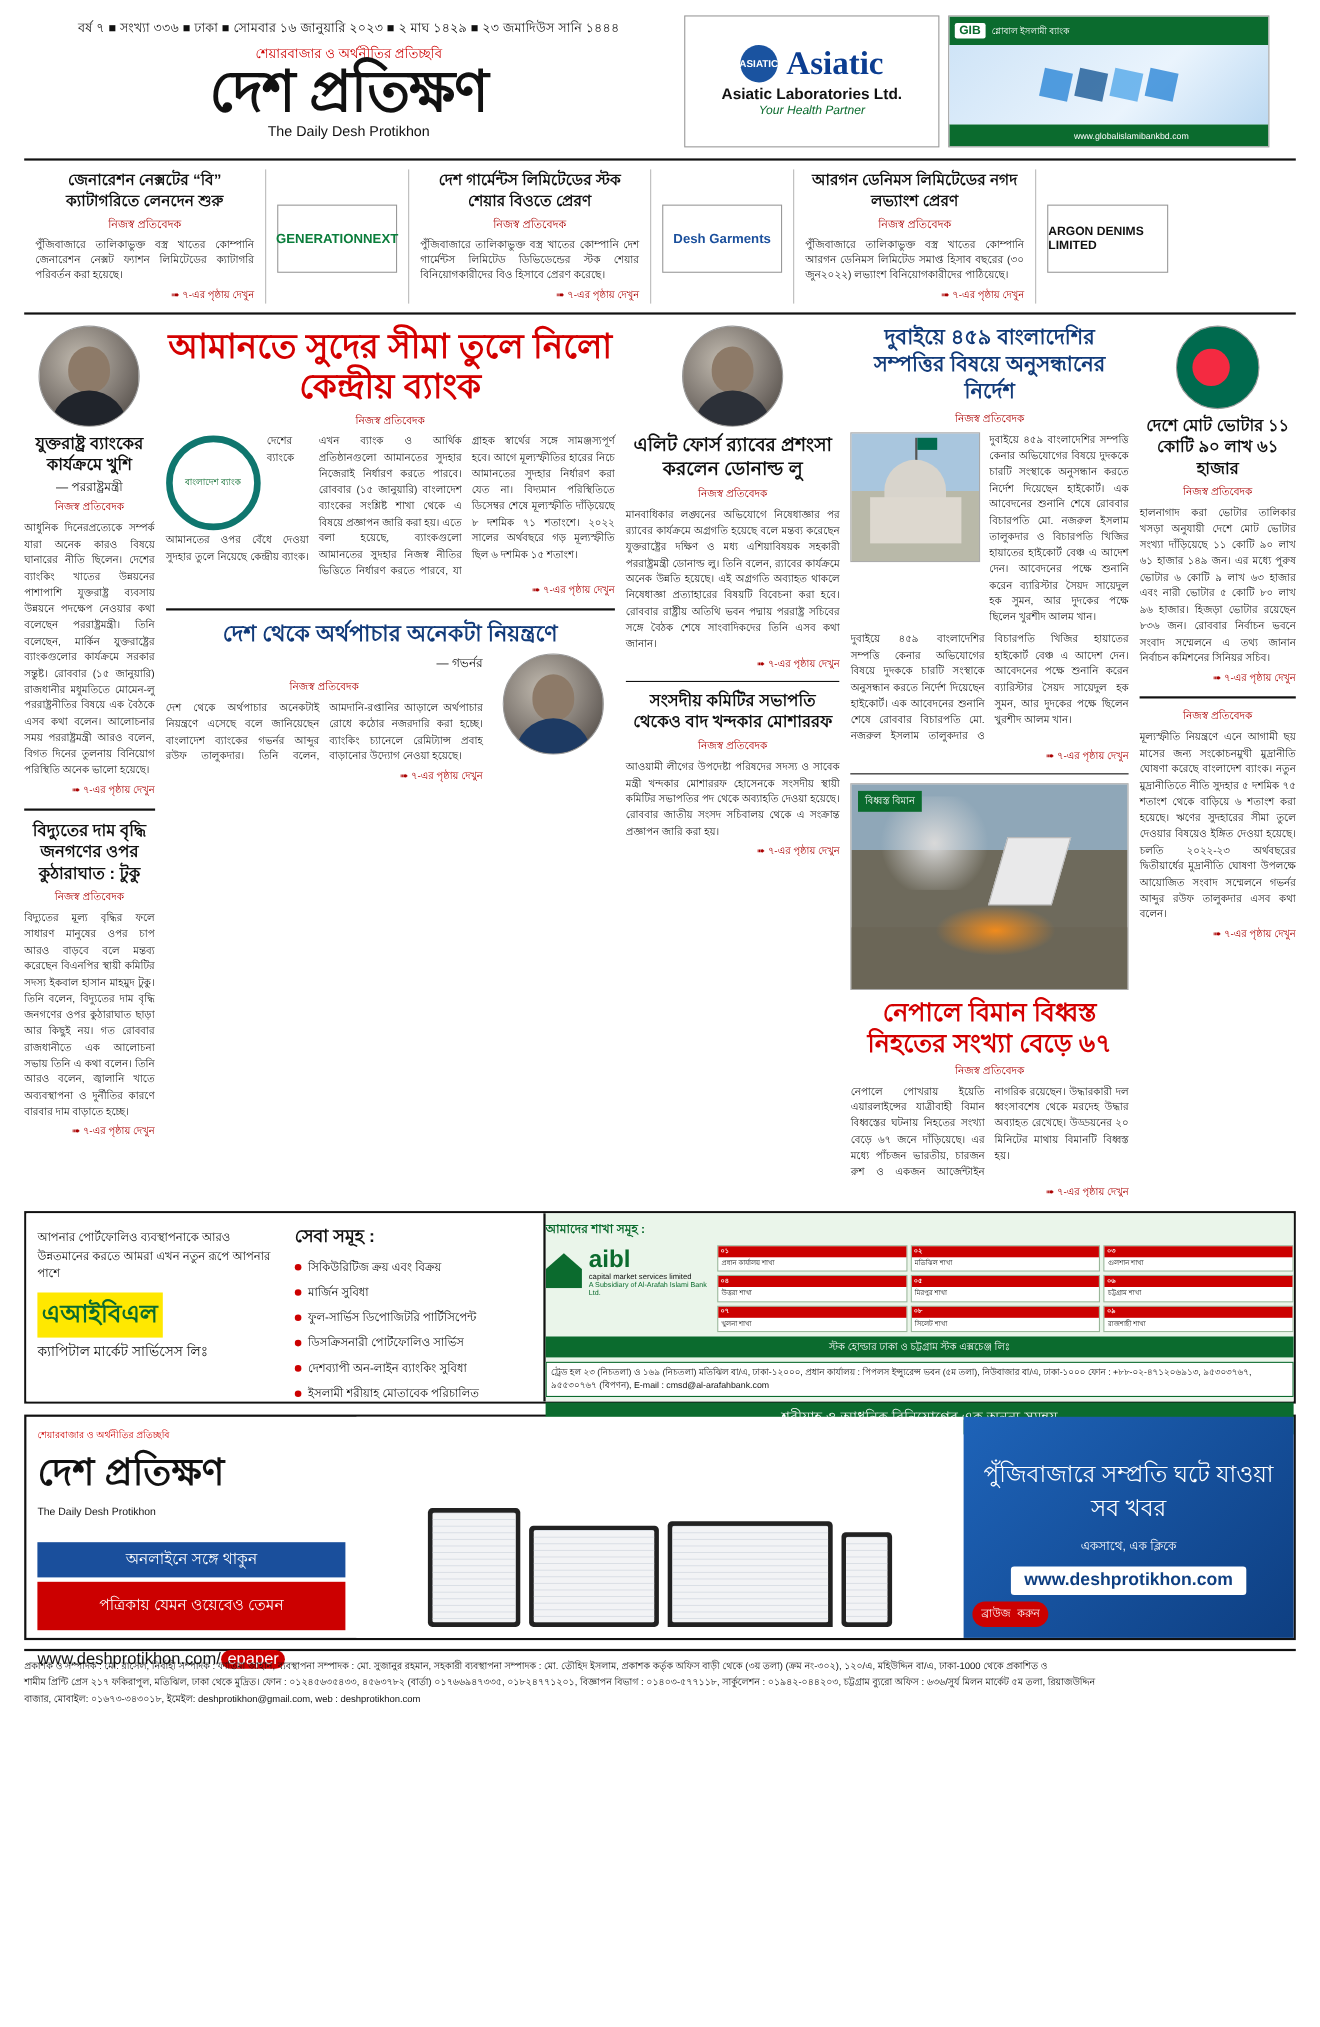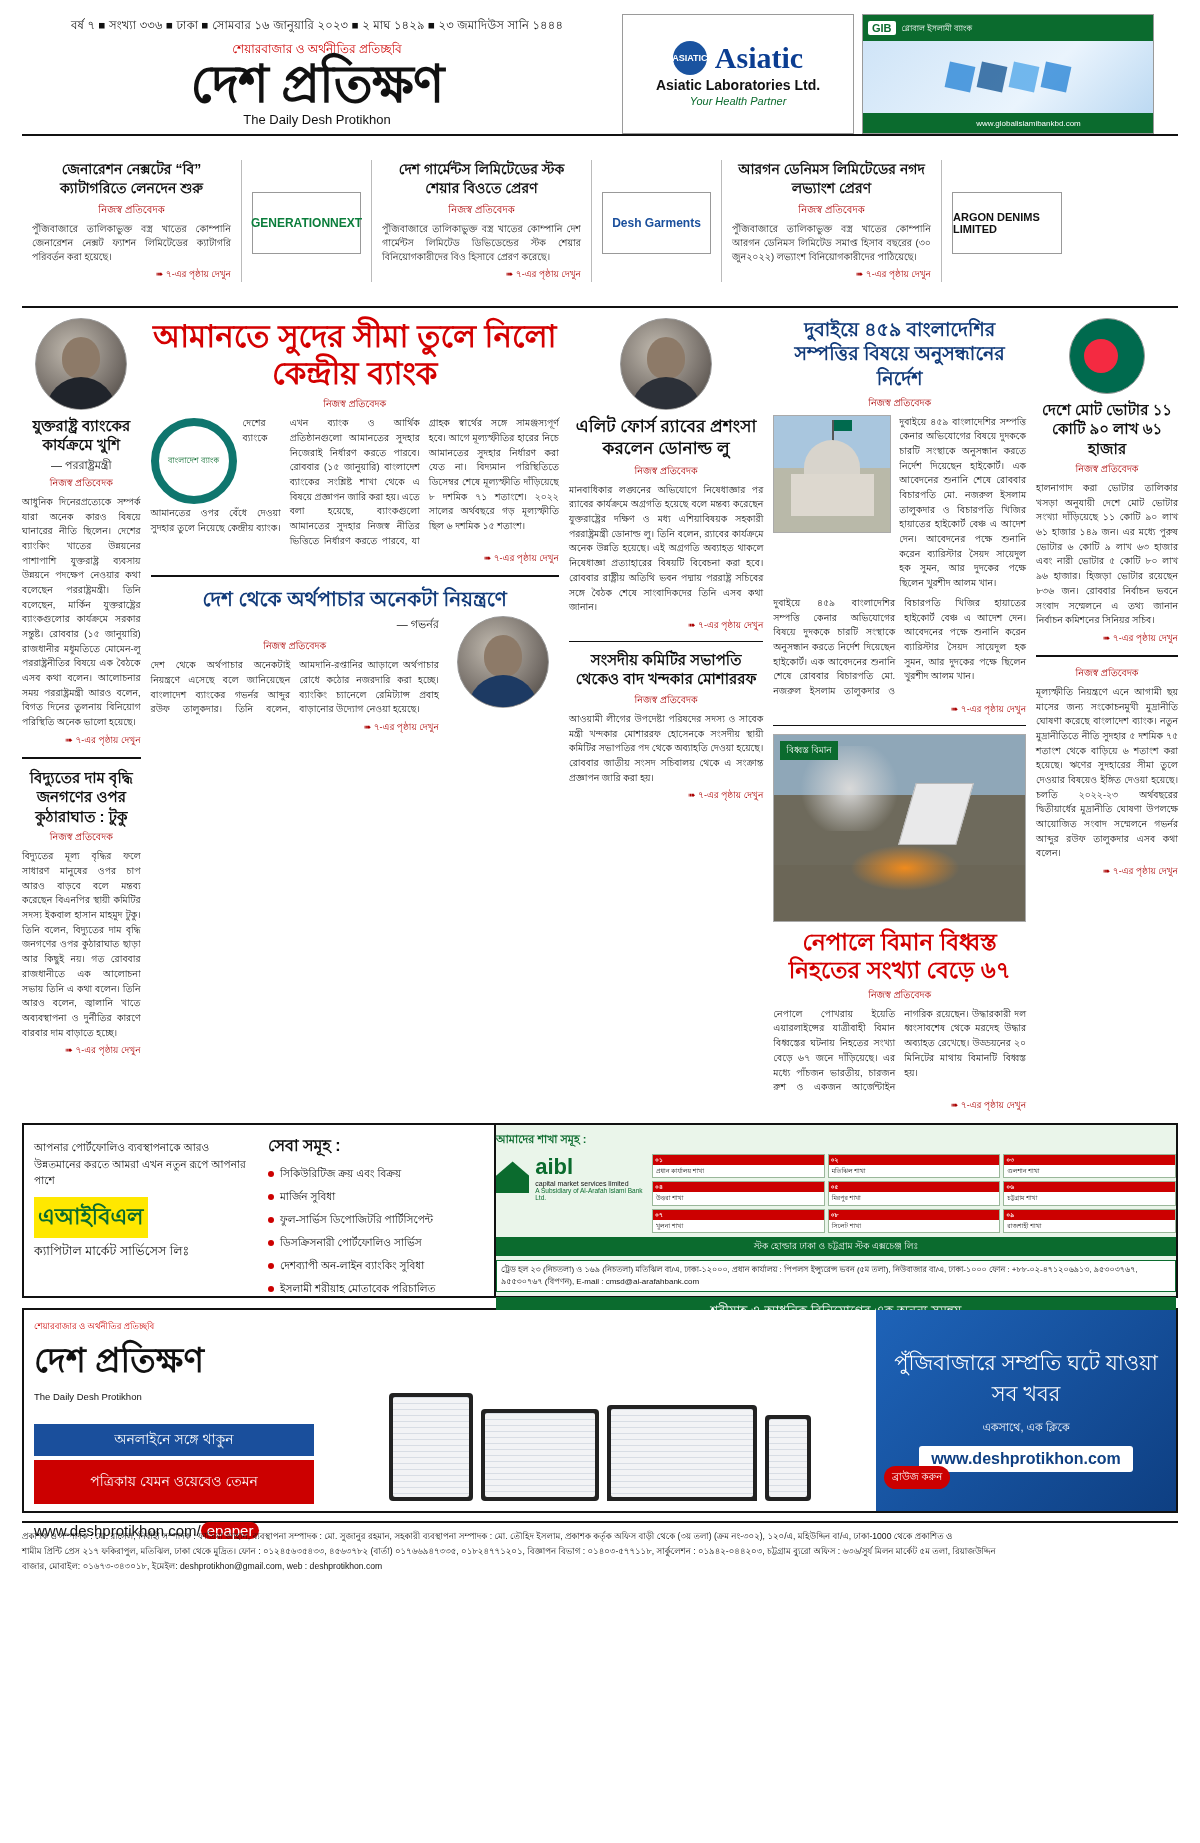--- a/index.html
+++ b/index.html
@@ -55,22 +55,22 @@
   .gib-logo { background:#fff;color:#0b6b2e;font-weight:bold;font-size:11px;padding:1px 4px;border-radius:2px;}
   .gib-body { flex:1; width:100%; background:linear-gradient(135deg,#cfe4f7,#eaf4fd 60%,#bcd9f2);
     position:relative; display:flex;align-items:center;justify-content:center;}
   .cube { width:26px;height:26px;background:#1f7fd4;opacity:.75;transform:rotate(12deg); margin:0 3px;}
   .cube.b{background:#0c4f8f;} .cube.c{background:#4aa3e8;}
   .gib-bottom { width:100%; height:20px; background:#0b6b2e; color:#fff; font-size:8px;
     display:flex;align-items:center;justify-content:center;padding-left:41px;}
 
   
   .promo-strip {
-    border-top:2px solid #111; border-bottom:2px solid #111;
-    display:flex; padding:24px 0; gap:0;
+    margin-top:10px; border-top:2px solid #111; border-bottom:2px solid #111;
+    display:flex; padding:8px 0; gap:0;
   }
   .promo-cell { padding:0 10px; border-right:1px solid #bbb; }
   .promo-cell:last-child{border-right:none;}
   .promo-head { font-size:14px; font-weight:bold; text-align:center; line-height:1.35; color:#111;}
   .promo-byline { font-size:10px; color:#a00; text-align:center; margin:4px 0 3px;}
   .promo-body { font-size:9.5px; line-height:1.5; text-align:justify; color:#222;}
   .promo-more { font-size:9px; color:#a00; text-align:right; margin-top:2px;}
   .promo-logo { border:1px solid #999; height:62px; display:flex;align-items:center;justify-content:center;
     font-size:13px;font-weight:bold; margin-top:4px;}
 
@@ -113,21 +113,21 @@
   .cap-bar { background:#0b6b2e;color:#fff;font-size:9px;padding:2px 6px;display:inline-block;}
 
   .flag-circle{
     width:76px;height:76px;border-radius:50%;margin:0 auto;
     background:#006a4e;position:relative;border:1px solid #999;
   }
   .flag-circle:after{content:"";position:absolute;left:42%;top:50%;transform:translate(-50%,-50%);
     width:34px;height:34px;border-radius:50%;background:#f42a41;}
 
   .seal {
-    width:86px;height:86px;border-radius:50%;border:8px solid #0f766e;color:#0b6b2e;
+    width:86px;height:86px;border-radius:50%;border:6px solid #0f766e;color:#0b6b2e;
     display:flex;align-items:center;justify-content:center;font-size:8px;text-align:center;
     float:left;margin:2px 6px 2px 0;background:#fff;
   }
   .building-img{
     width:100%;height:118px;border:1px solid #aaa;
     background:linear-gradient(#a9c6de 0 45%, #b9b9a9 45% 100%);position:relative;overflow:hidden;
   }
   .building-img .dome{position:absolute;left:50%;top:24px;transform:translateX(-50%);
     width:56px;height:40px;border-radius:30px 30px 0 0;background:#d8d4cc;}
   .building-img .base{position:absolute;left:14%;bottom:16px;width:72%;height:42px;background:#ddd8cf;}
@@ -184,21 +184,21 @@
     background-image:linear-gradient(#d8dde4 1px, transparent 1px); background-size:100% 6px;}
   .dev.tablet{width:84px;height:108px;}
   .dev.phone{width:46px;height:86px;}
   .dev.laptop{width:150px;height:96px;border-radius:4px 4px 0 0;}
   .dev.monitor{width:118px;height:92px;}
   .ba-right { width:300px; background:linear-gradient(135deg,#1e63b8,#0e3f82); color:#fff;
     display:flex;flex-direction:column;align-items:center;justify-content:center;padding:10px; position:relative;}
   .ba-right .t { font-size:21px; line-height:1.45; text-align:center;}
   .ba-right .s { font-size:11px; margin-top:10px;}
   .ba-right .u { background:#fff;color:#0e3f82;font-size:16px;font-weight:bold;padding:4px 12px;border-radius:3px;margin-top:8px;}
-  .browse { position:absolute; left:8px; bottom:22px; background:#c00;color:#fff;font-size:10px;padding:3px 8px;border-radius:12px;}
+  .browse { position:absolute; left:8px; bottom:10px; background:#c00;color:#fff;font-size:10px;padding:3px 8px;border-radius:12px;font-family:Liberation Mono, monospace;}
 
   
   .footer { margin-top:8px; border-top:2px solid #111; padding-top:6px; font-size:8.6px; line-height:1.75; text-align:justify;}
 </style>
 </head>
 <body>
 
 <div class="page">
 
   <div class="masthead-line">

